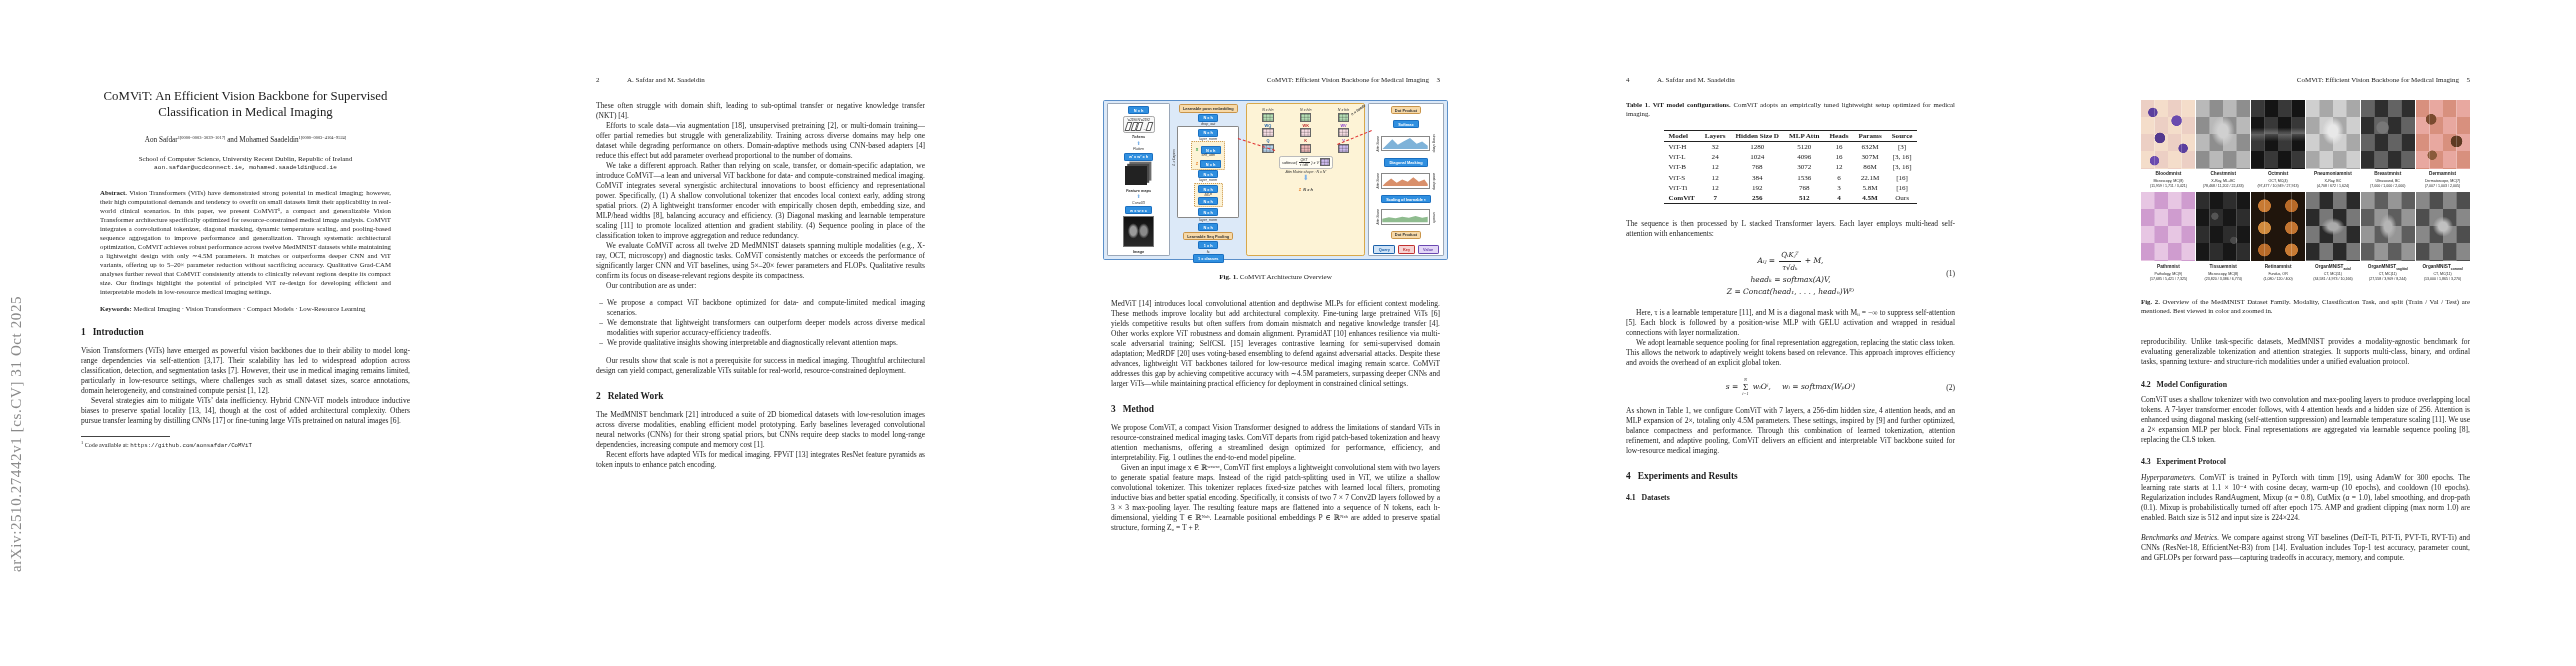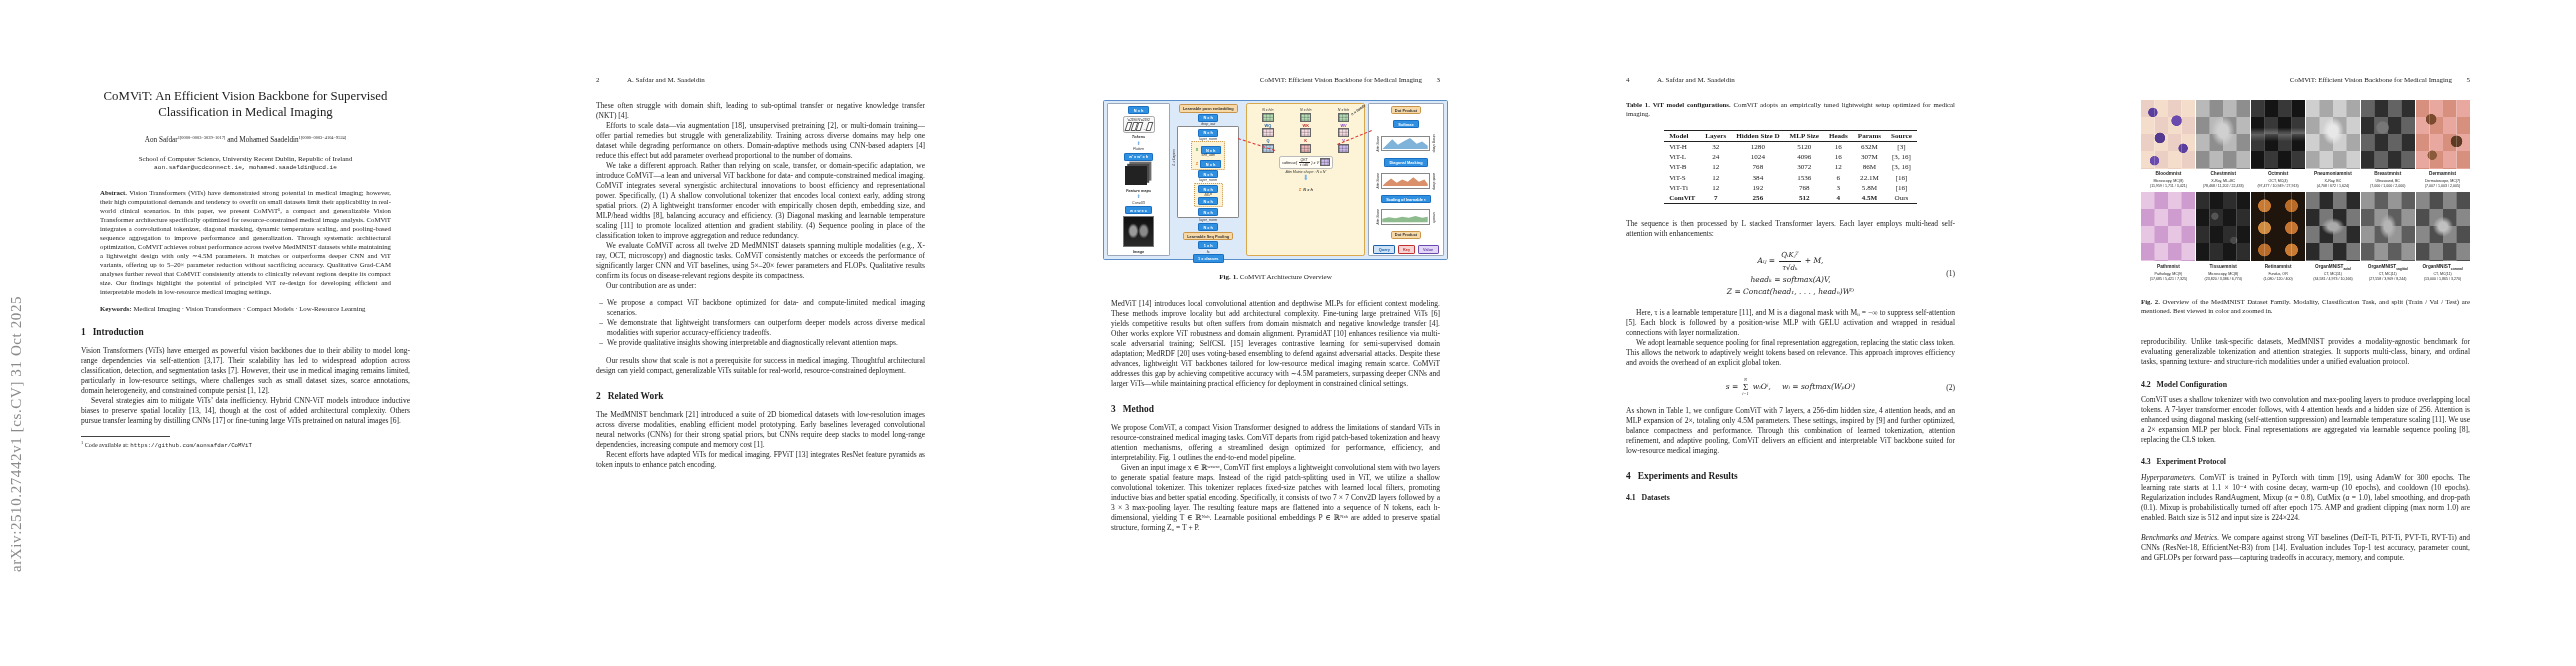--- a/index.html
+++ b/index.html
@@ -7,21 +7,21 @@
   .pages{display:flex;width:2576px;height:667px;}
   .page{width:515px;height:667px;position:relative;flex:none;}
   .inner{position:absolute;left:81px;width:329px;top:0;}
   
   .arxiv{position:absolute;left:7.8px;top:150px;height:422px;display:flex;align-items:center;
     writing-mode:vertical-rl;transform:rotate(180deg);font-size:15px;color:#8a8a8a;letter-spacing:0.6px;}
   
   .rh{position:relative;height:9px;font-size:7px;margin-top:76px;}
   .rh .num-l{position:absolute;left:0;}
   .rh .names{position:absolute;left:31px;}
-  .rh .title-c{position:absolute;left:0;right:18px;text-align:right;}
+  .rh .title-c{position:absolute;left:0;right:11px;text-align:right;}
   .rh .num-r{position:absolute;right:0;}
   
   .title{font-size:12.8px;font-weight:normal;text-align:center;line-height:1.24;margin-top:89px;}
   .authors{text-align:center;font-size:7.2px;margin-top:14.5px;}
   .authors sup{font-size:4.4px;}
   .affil{text-align:center;font-size:7px;margin-top:10px;}
   .email{text-align:center;font-size:6.1px;font-family:"Liberation Mono",monospace;margin-top:1.7px;}
   .abstract{margin:16.7px 19px 0 19px;font-size:6.8px;line-height:9px;text-align:justify;}
   .abstract b{font-size:6.8px;}
   .keywords{margin:7.8px 19px 0 19px;font-size:6.8px;line-height:9px;text-align:justify;}
@@ -390,21 +390,21 @@
         <span class="num-l">4</span>
         <span class="names">A. Safdar and M. Saadeldin</span>
       </div>
       <div class="tblcap"><b>Table 1. ViT model configurations.</b><span> ComViT adopts an empirically tuned lightweight setup optimized for medical imaging.</span></div>
       <table class="t1">
         <thead>
           <tr>
             <th>Model</th>
             <th>Layers</th>
             <th>Hidden Size D</th>
-            <th>MLP Size</th>
+            <th>MLP Attn</th>
             <th>Heads</th>
             <th>Params</th>
             <th>Source</th>
           </tr>
         </thead>
         <tbody>
           <tr>
             <td>ViT-H</td>
               <td>32</td>
               <td>1280</td>

